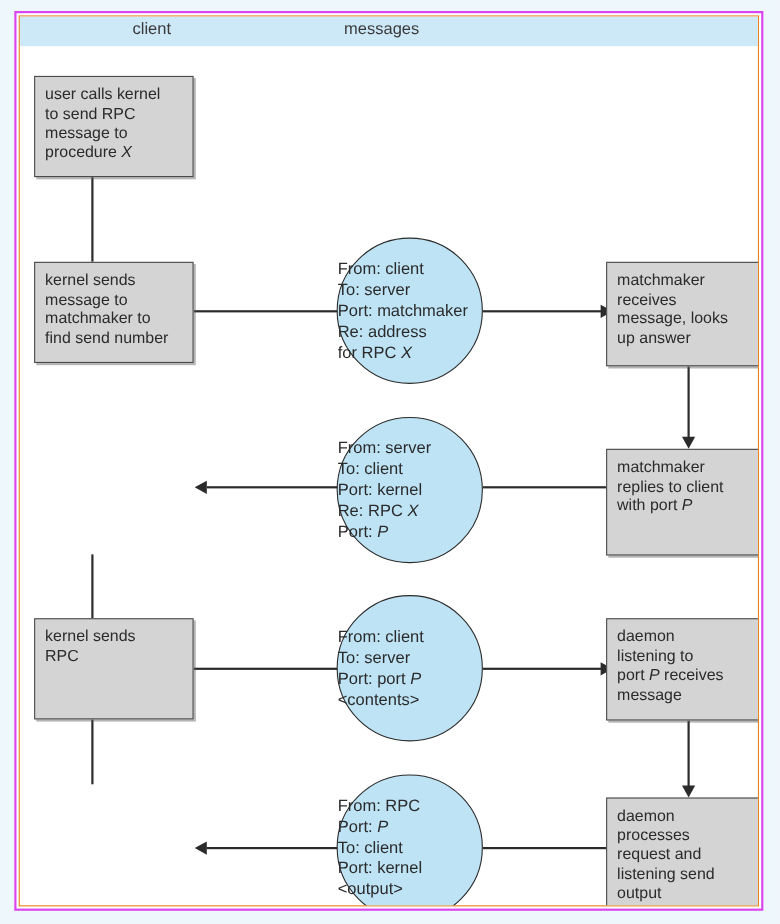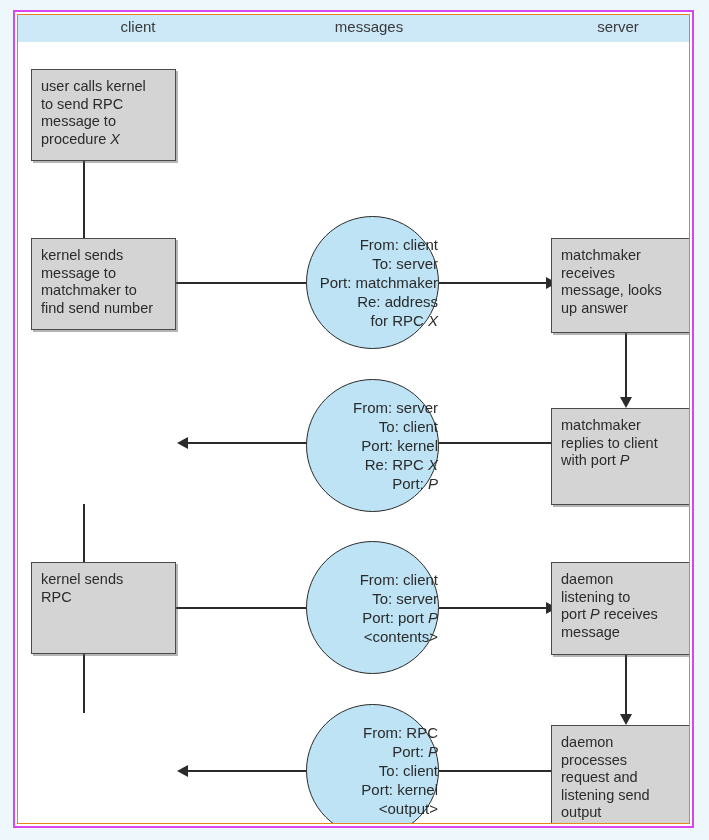--- a/index.html
+++ b/index.html
@@ -34,21 +34,21 @@
   }
   .header-label{
     position:absolute;
     top:3px;
     font-size:15px;
     color:#3a3a3a;
     text-align:center;
     white-space:nowrap;
   }
   #hdr-client{left:40px;width:160px;}
-  #hdr-messages{left:261px;width:180px;}
+  #hdr-messages{left:239px;width:180px;}
   #hdr-server{left:520px;width:160px;}
 
   .stage{
     position:absolute;
     left:0;top:27px;
     width:676px;height:820px;
   }
 
   .node{
     position:absolute;
@@ -63,21 +63,21 @@
   }
   .circle{
     position:absolute;
     box-sizing:border-box;
     background:#bde3f5;
     border:1px solid #2b2b2b;
     border-radius:50%;
     display:flex;
     align-items:center;
     justify-content:center;
-    text-align:right;
+    text-align:left;
     font-size:15px;
     line-height:19px;
     color:#2b2b2b;
   }
   .circle .ctext{display:block;width:100%;}
   i{font-style:italic;}
 
   .hline{position:absolute;height:0;border-top:2px solid #2b2b2b;}
   .vline{position:absolute;width:0;border-left:2px solid #2b2b2b;}
   .arrow-r{
@@ -104,21 +104,20 @@
 </style>
 </head>
 <body>
 
 <div class="frame">
   <div class="frame-inner">
 
     <div class="header-band"></div>
     <div class="header-label" id="hdr-client">client</div>
     <div class="header-label" id="hdr-messages">messages</div>
-    <div class="header-label" id="hdr-server">server</div>
 
     <div class="stage">
 
       <div class="vline" style="left:65px;top:119px;height:77px;"></div>
       <div class="vline" style="left:65px;top:462px;height:58px;"></div>
       <div class="vline" style="left:65px;top:612px;height:59px;"></div>
 
       <div class="vline" style="left:607px;top:291px;height:68px;"></div>
       <div class="arrow-d" style="left:602px;top:355px;"></div>
       <div class="vline" style="left:607px;top:613px;height:63px;"></div>

